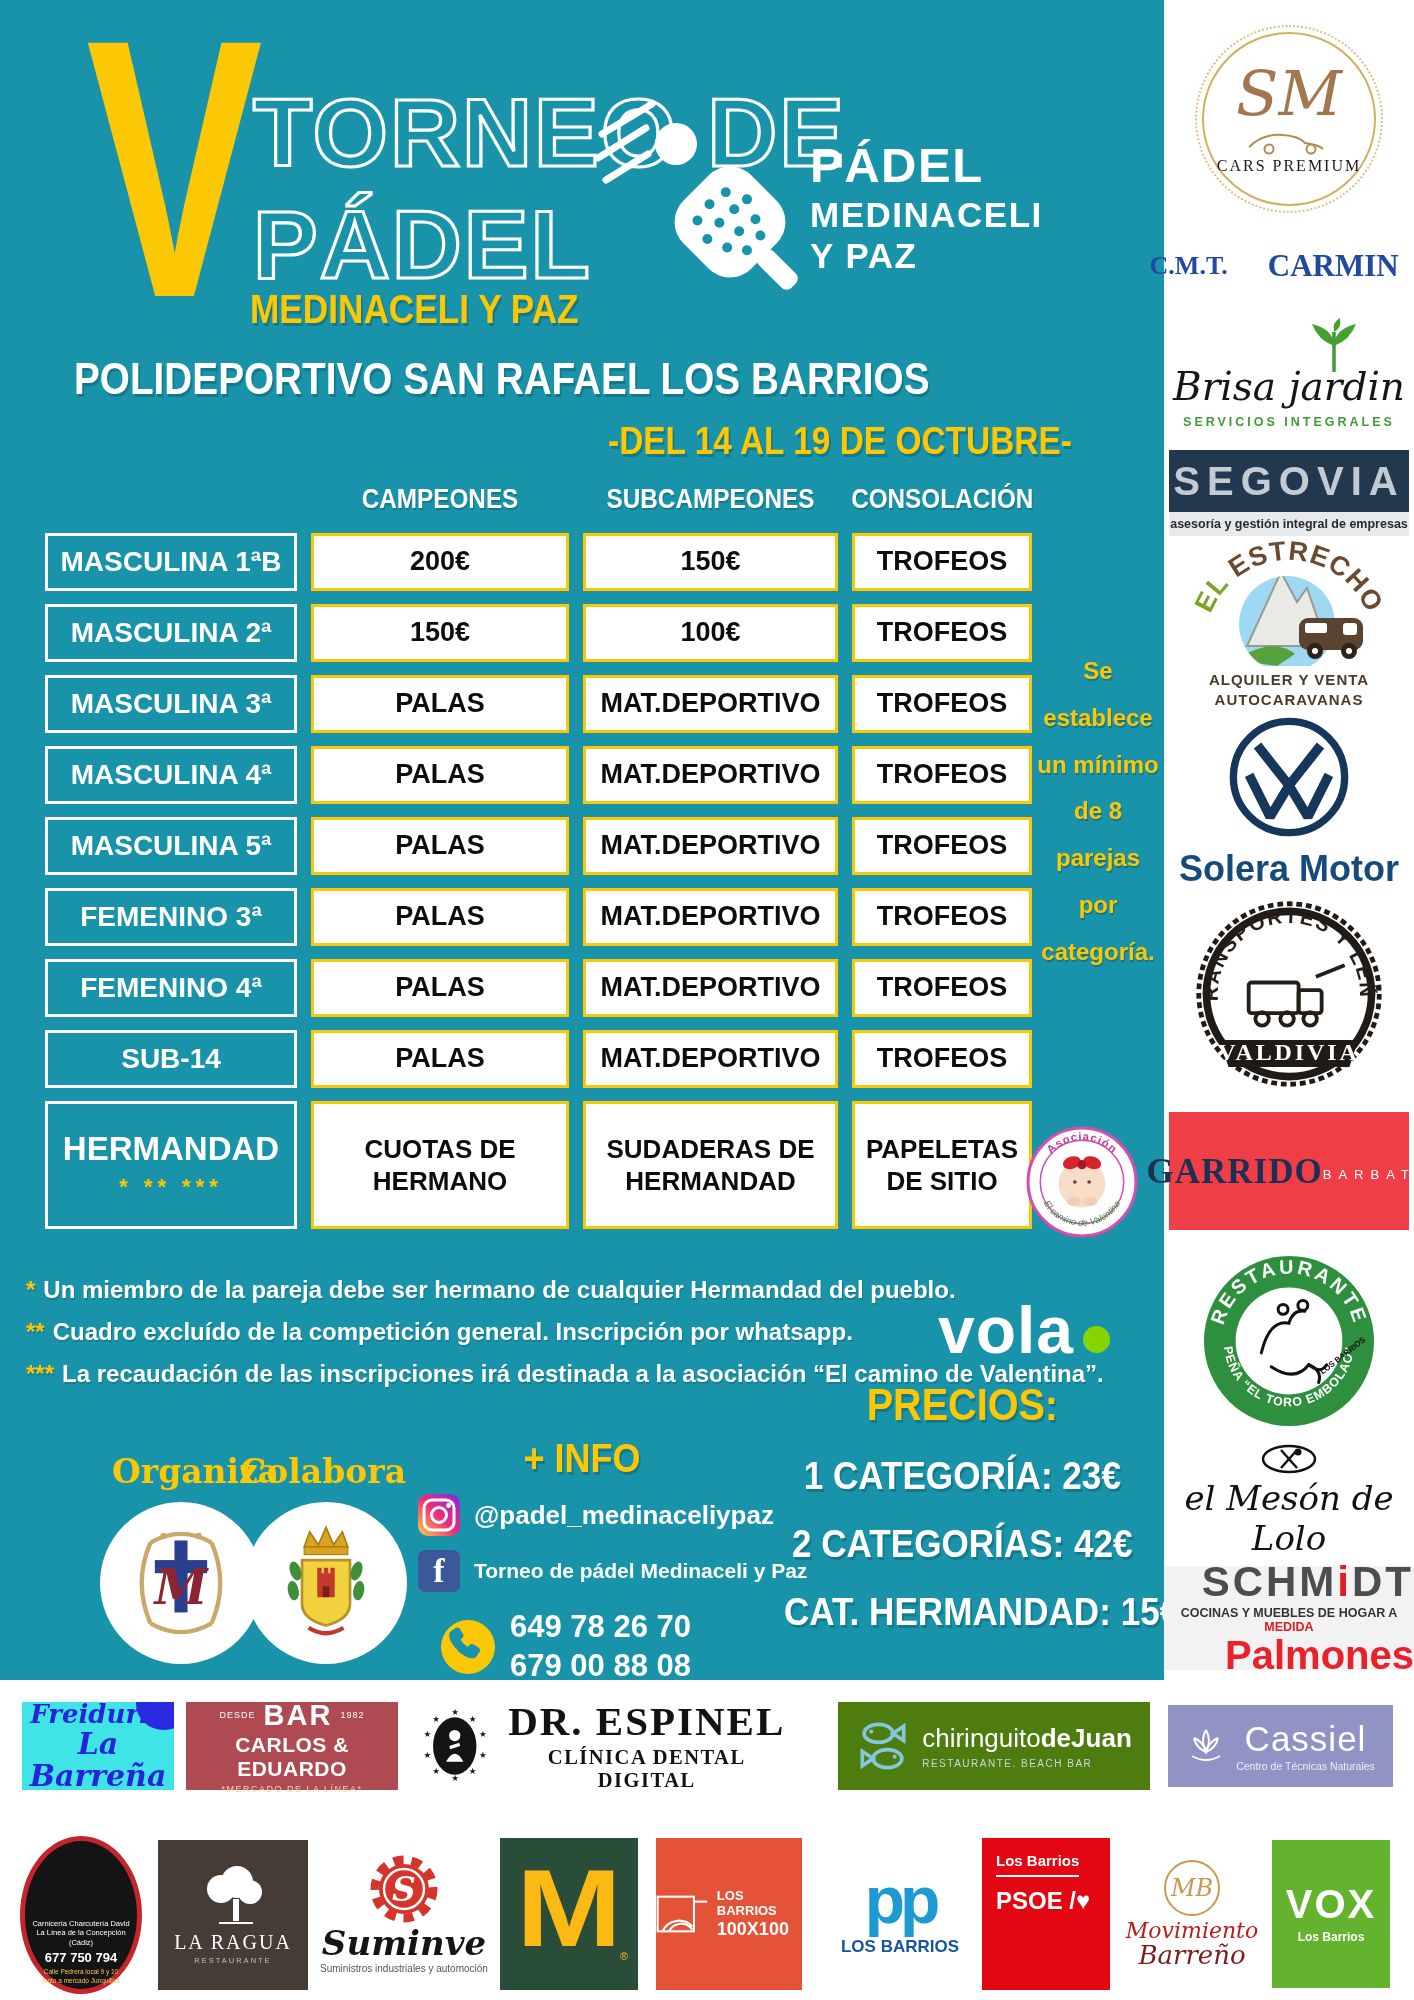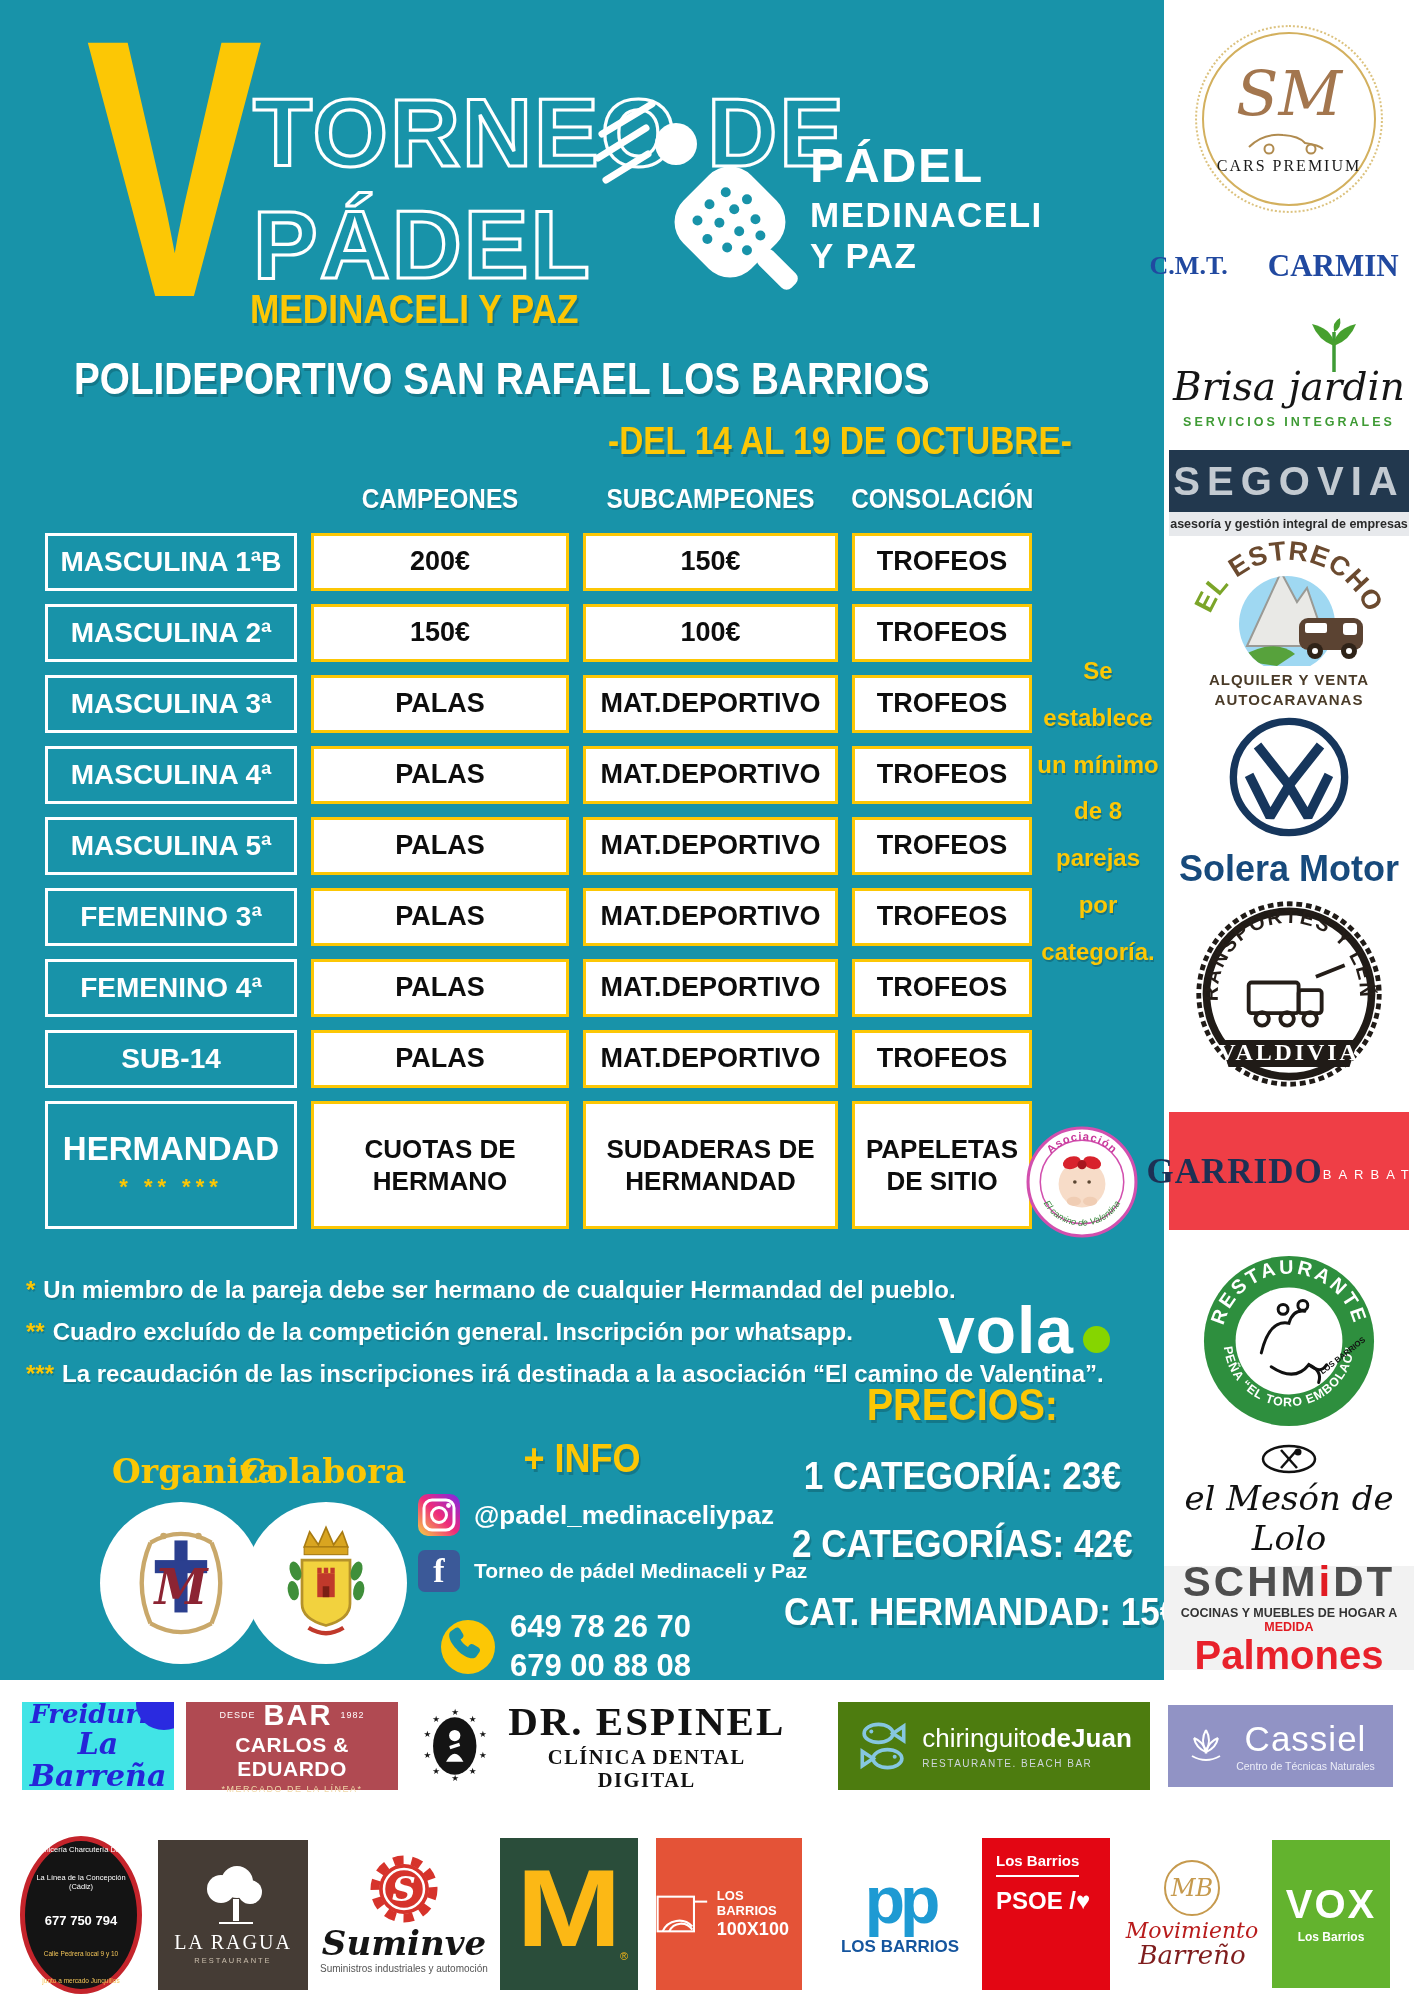--- a/index.html
+++ b/index.html
@@ -93,21 +93,21 @@
   .estr-cap{font-size:15px;font-weight:800;color:#4a3b28;letter-spacing:1px;line-height:1.35;}
   .solera{font-size:36px;font-weight:700;color:#174a7c;margin-top:4px;}
   .garrido-box{width:240px;height:118px;margin:0 auto;background:#ef3e46;display:flex;flex-direction:row;
                align-items:center;justify-content:center;}
   .garrido-n{font-family:"Liberation Serif",serif;font-weight:700;font-size:35px;color:#1d3054;
              letter-spacing:1px;line-height:1;}
   .garrido-c{font-size:13px;color:#fff;letter-spacing:7px;margin-top:6px;}
   .lolo-script{font-family:"DejaVu Serif",serif;font-style:italic;font-size:34px;color:#111;}
   .lolo-cap{font-size:11.5px;letter-spacing:2px;color:#333;margin-top:6px;font-weight:600;}
   .schmidt-box{width:250px;height:104px;margin:0 auto;background:#f2f2f2;display:flex;flex-direction:column;
-               align-items:center;justify-content:center;}
+               align-items:flex-end;justify-content:center;}
   .schmidt-n{font-size:42px;font-weight:800;color:#4d4d4d;letter-spacing:3px;line-height:1;}
   .schmidt-n .ri{color:#e11b22;}
   .schmidt-c{font-size:12.5px;color:#333;font-weight:600;margin-top:3px;}
   .schmidt-c .ri{color:#e11b22;}
   .palmones{font-size:40px;font-weight:700;color:#e8212b;line-height:1.05;}
 
   
   .blogo{position:absolute;display:flex;flex-direction:column;align-items:center;justify-content:center;
          text-align:center;}
   .barrena{left:22px;top:1702px;width:152px;height:88px;background:#41e4e6;overflow:hidden;}
@@ -123,21 +123,21 @@
                letter-spacing:2px;line-height:1;}
   .espinel .cap{font-family:"Liberation Serif",serif;font-weight:700;font-size:20.5px;color:#121212;
                 letter-spacing:1.5px;margin-top:4px;}
   .chiri{left:838px;top:1702px;width:312px;height:88px;background:#4d7c0f;flex-direction:row;gap:12px;}
   .chiri .nm{color:#fff;font-size:26px;}
   .chiri .cap{color:#cfd6dd;font-size:10px;letter-spacing:1.5px;margin-top:4px;text-align:left;}
   .cassiel{left:1168px;top:1705px;width:225px;height:82px;background:#9193c5;flex-direction:row;gap:10px;}
   .cassiel .nm{color:#fff;font-size:35px;letter-spacing:1px;font-weight:400;line-height:1;}
   .cassiel .cap{color:#eceef8;font-size:10.5px;margin-top:4px;}
   .david{left:20px;top:1836px;width:122px;height:158px;background:#141414;border:5px solid #c4242b;
-         border-radius:50%;color:#fff;justify-content:space-between;padding:4px;box-sizing:border-box;}
+         border-radius:50%;color:#fff;justify-content:flex-end;padding:4px;box-sizing:border-box;}
   .david .s{font-size:7.5px;line-height:1.25;}
   .david .ph{font-size:13px;font-weight:900;margin:3px 0;}
   .david .s2{font-size:6.5px;color:#f4c659;line-height:1.3;}
   .ragua{left:158px;top:1840px;width:150px;height:150px;background:#453c35;}
   .ragua .nm{font-family:"Liberation Serif",serif;font-size:20px;color:#fff;letter-spacing:2px;margin-top:4px;}
   .ragua .cap{font-size:7.5px;color:#cbbfae;letter-spacing:2px;margin-top:2px;}
   .suminve{left:318px;top:1838px;width:172px;height:152px;background:#fff;}
   .suminve .nm{font-family:"DejaVu Serif",serif;font-style:italic;font-weight:700;font-size:34px;color:#151515;
                line-height:1;margin-top:2px;}
   .suminve .cap{font-size:10px;color:#555;margin-top:3px;}

